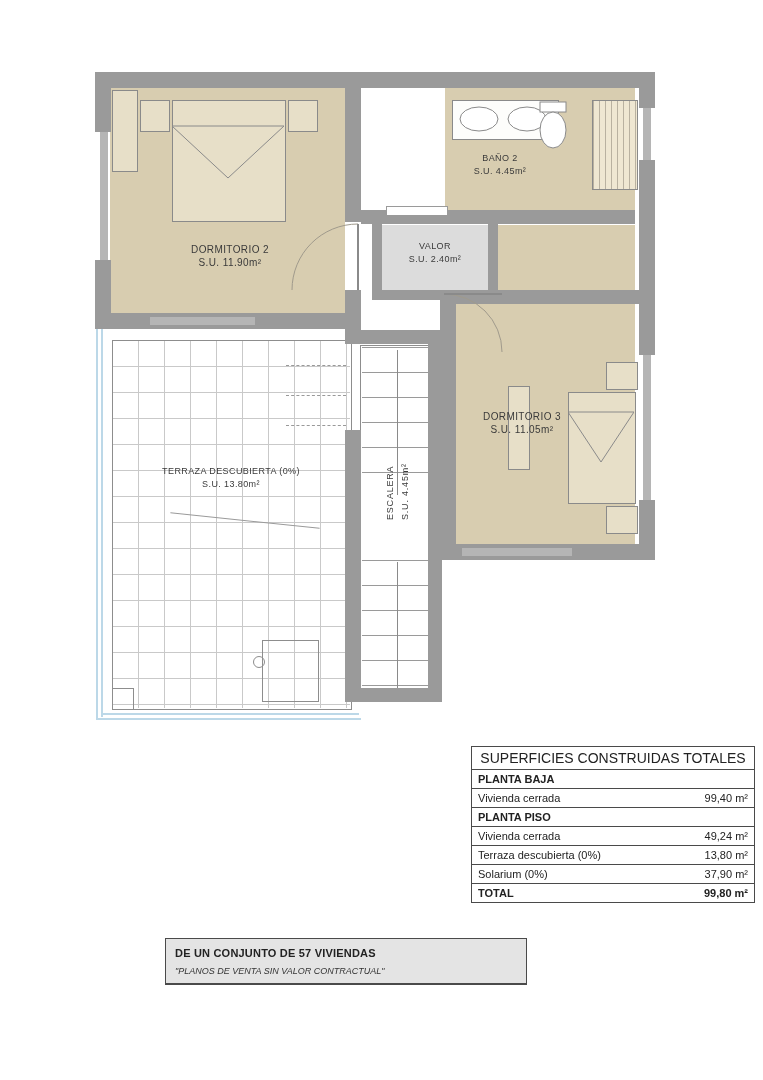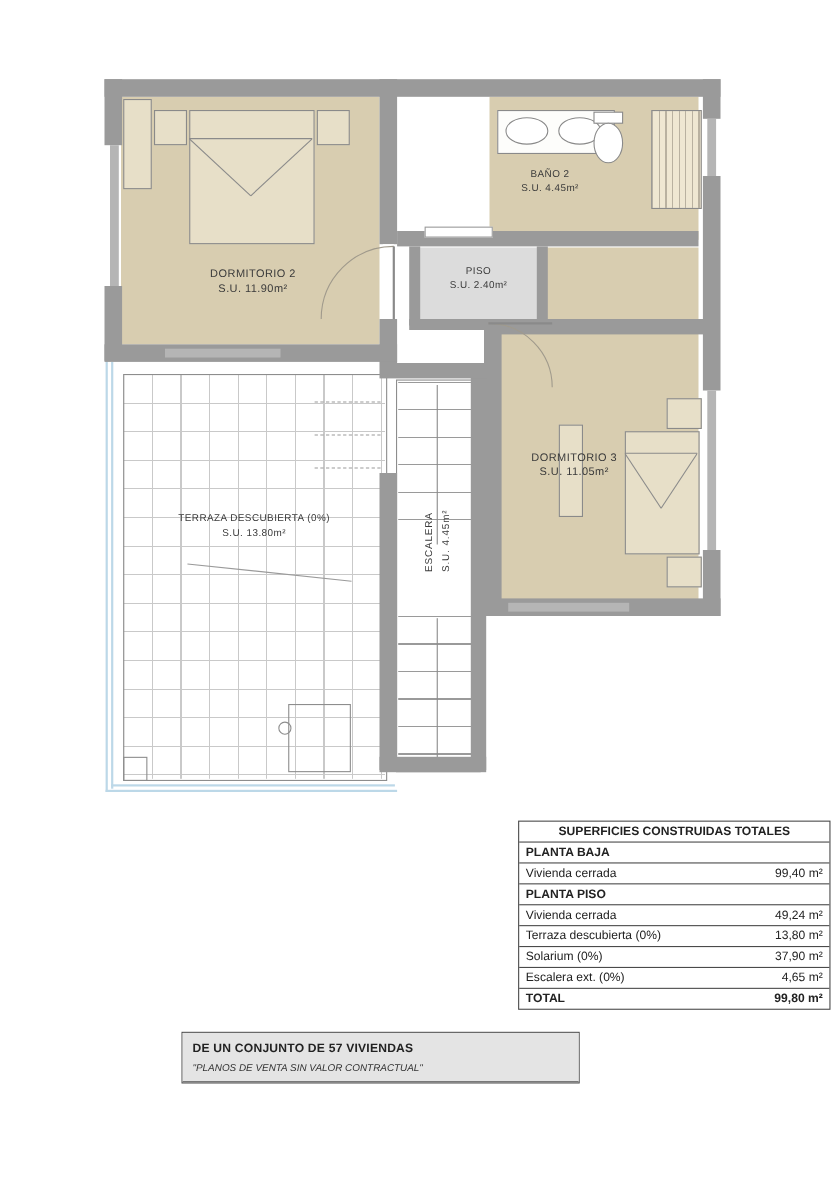--- a/index.html
+++ b/index.html
@@ -30,21 +30,21 @@
 
   
   .fbox{position:absolute;border:1px solid #8a8a8a;background:#e7dfc8;}
   .fbox-w{position:absolute;border:1px solid #8a8a8a;background:#fdfdfb;}
   .shower{position:absolute;border:1px solid #8a8a8a;background:#efe7d2;
     background-image:repeating-linear-gradient(to right,#b9b1a0 0 1px,transparent 1px 6px);}
 
   
   #surfaces{position:absolute;left:471px;top:746px;width:282px;
             border:1px solid #4a4a4a;background:#fff;}
-  #surfaces .hdr{font-size:11px;font-weight:bold;text-align:center;
+  #surfaces .hdr{font-size:14px;font-weight:normal;text-align:center;
       padding:3px 0;border-bottom:1px solid #4a4a4a;color:#222;}
   #surfaces .sec{font-size:11px;font-weight:bold;padding:3px 6px;
       border-bottom:1px solid #4a4a4a;color:#222;}
   #surfaces .row{display:flex;justify-content:space-between;
       font-size:11px;padding:3px 6px;border-bottom:1px solid #4a4a4a;color:#222;}
   #surfaces .row span.v{text-align:right;}
   #surfaces .total{display:flex;justify-content:space-between;
       font-size:11px;font-weight:bold;padding:3px 6px;color:#222;}
 
   
@@ -175,21 +175,21 @@
     <div>DORMITORIO 2</div>
     <div>S.U. 11.90m²</div>
   </div>
 
   <div class="lbl" style="left:442px;top:152px;width:116px;">
     <div>BAÑO 2</div>
     <div>S.U. 4.45m²</div>
   </div>
 
   <div class="lbl" style="left:380px;top:240px;width:110px;">
-    <div>PISO</div>
+    <div>VALOR</div>
     <div>S.U. 2.40m²</div>
   </div>
 
   <div class="lbl big" style="left:452px;top:410px;width:140px;">
     <div>DORMITORIO 3</div>
     <div>S.U. 11.05m²</div>
   </div>
 
   <div class="lbl" style="left:118px;top:465px;width:226px;">
     <div>TERRAZA DESCUBIERTA (0%)</div>
@@ -215,24 +215,20 @@
     <span class="v">49,24 m²</span>
   </div>
   <div class="row">
     <span>Terraza descubierta (0%)</span>
     <span class="v">13,80 m²</span>
   </div>
 
   <div class="row">
     <span>Solarium (0%)</span>
     <span class="v">37,90 m²</span>
-  </div>
-  <div class="row">
-    <span>Escalera ext. (0%)</span>
-    <span class="v">4,65 m²</span>
   </div>
 
   <div class="total">
     <span>TOTAL</span>
     <span class="v">99,80 m²</span>
   </div>
 </div>
 
 <div id="titleblock">
   <div class="tb-top">

